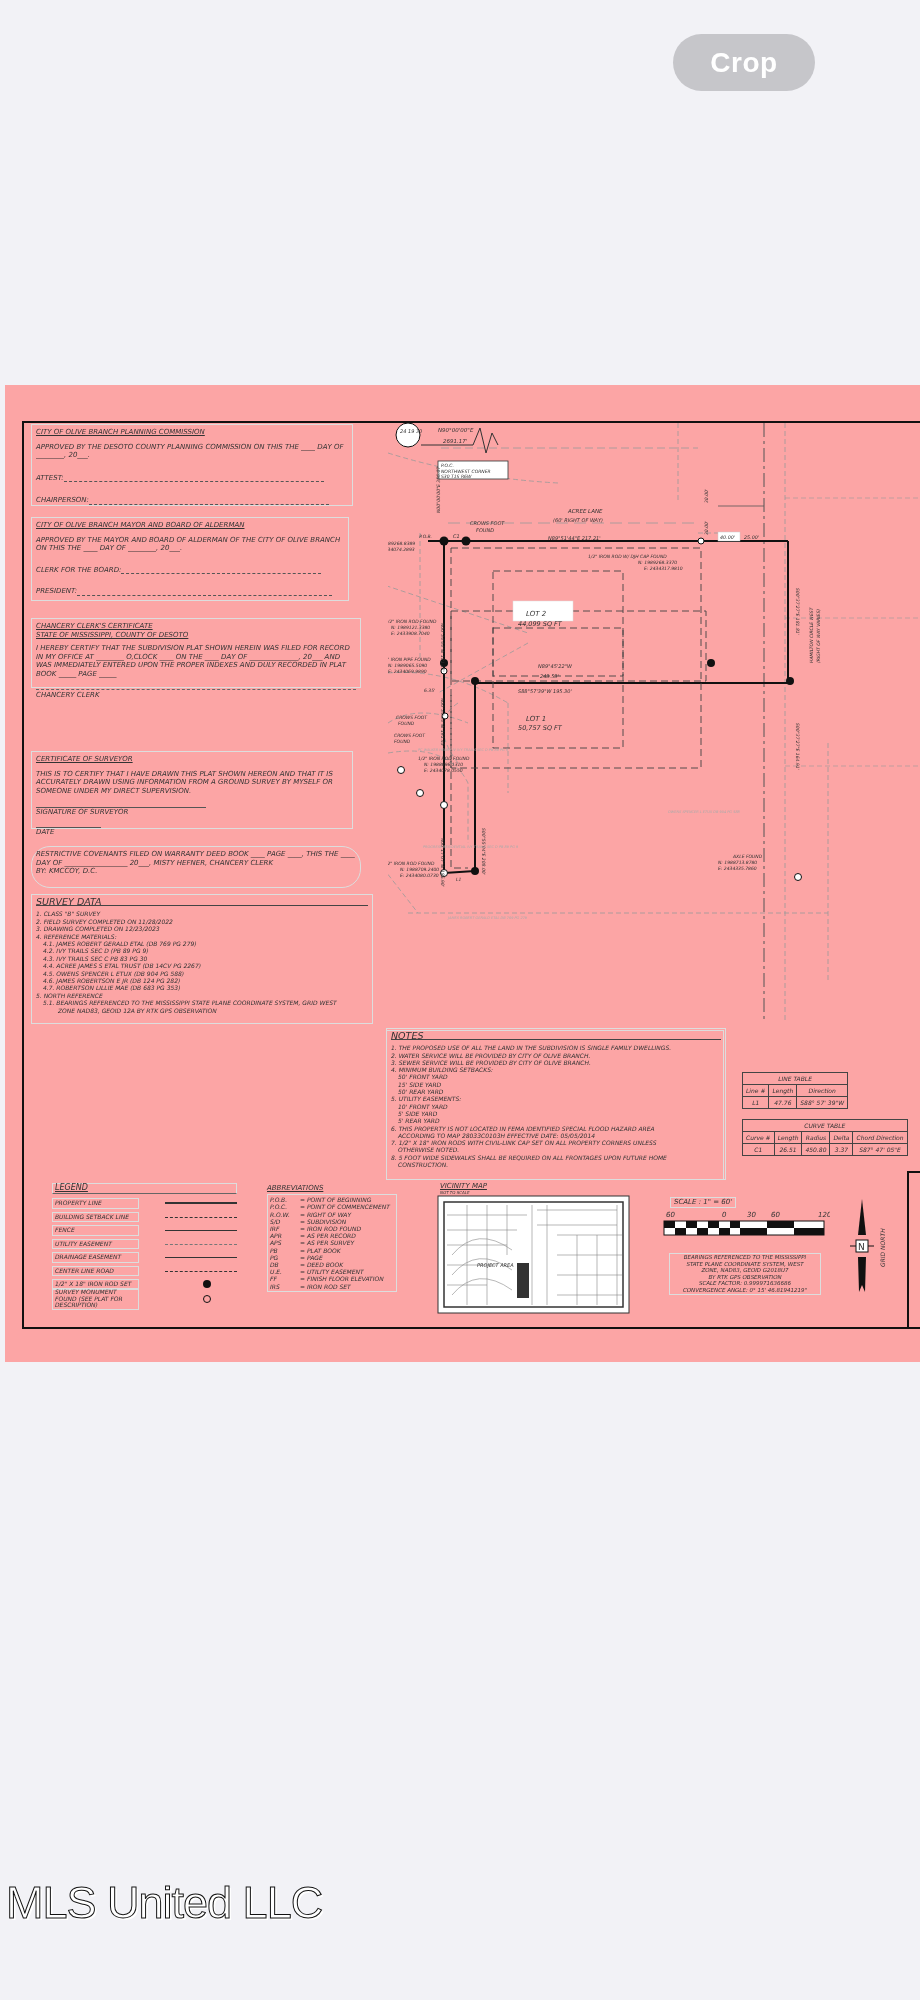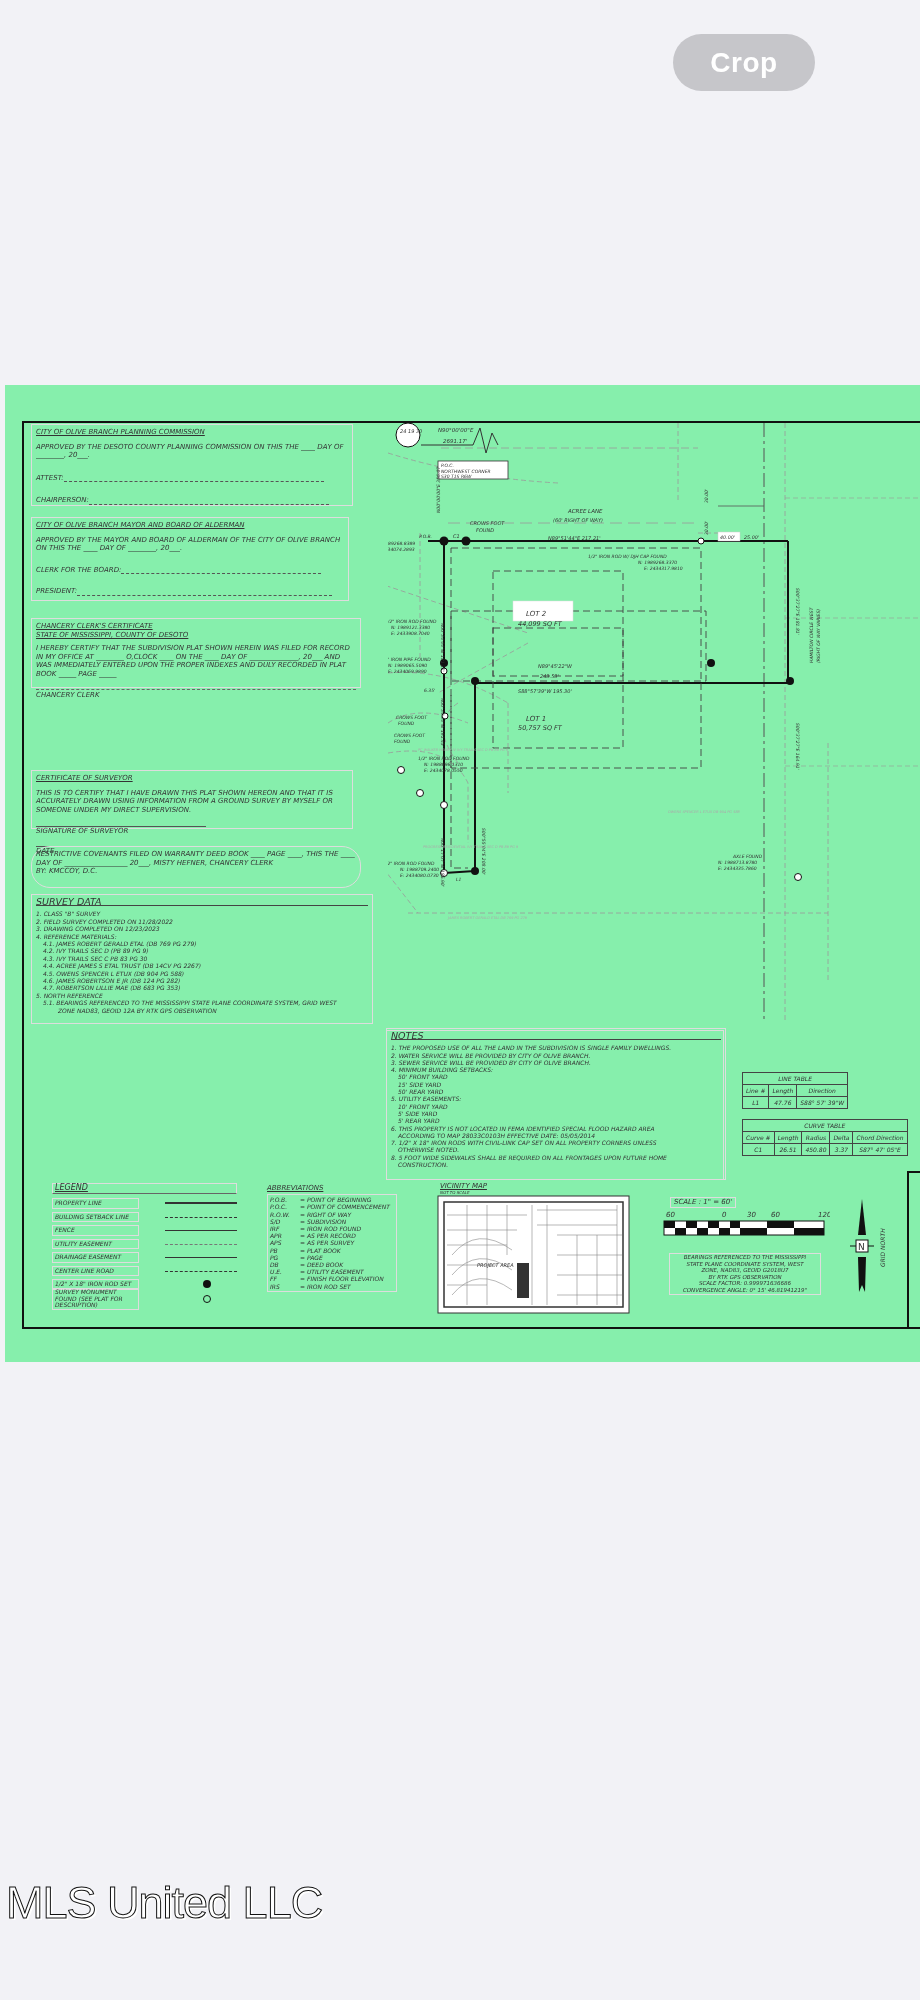--- a/index.html
+++ b/index.html
@@ -1,18 +1,18 @@
 <!DOCTYPE html>
 <html><head>
 <meta charset="utf-8">
 <style>
   html,body{margin:0;padding:0;}
   body{width:920px;height:2000px;background:#f2f2f6;position:relative;overflow:hidden;font-family:"Liberation Sans",sans-serif;}
   .crop-btn{position:absolute;left:673px;top:34px;width:142px;height:57px;border-radius:29px;background:#c6c6ca;color:#fff;font-weight:bold;font-size:28px;display:flex;align-items:center;justify-content:center;letter-spacing:0.5px;border:none;cursor:pointer;font-family:"Liberation Sans",sans-serif;}
-  .sheet{position:absolute;left:5px;top:385px;width:915px;height:977px;background:#86efac;overflow:hidden;}
+  .sheet{position:absolute;left:5px;top:385px;width:915px;height:977px;background:#fca5a5;overflow:hidden;}
   .frame{position:absolute;left:17px;top:36px;width:900px;height:904px;border:2px solid #111;border-right:none;}
   .cad{font-family:"DejaVu Sans",sans-serif;font-style:italic;color:#333;font-size:7px;line-height:8.6px;text-transform:uppercase;}
   .box{position:absolute;border:1px solid #ddd;padding:3px 4px;box-sizing:border-box;}
   .box .t{text-decoration:underline;margin-bottom:6px;display:block;}
   .sig{display:block;margin-top:20px;}
   .sig .line{display:inline-block;border-bottom:1px dashed #555;vertical-align:bottom;}
   .sec-head{font-size:9.5px;text-decoration:none;border-bottom:1.5px solid #444;display:block;margin-bottom:4px;}
   .list div{white-space:nowrap;}
   .ind{padding-left:7px;}
   .ind2{padding-left:22px;}
@@ -48,21 +48,21 @@
     <div class="sig" style="margin-top:13px"><span>PRESIDENT:</span><span class="line" style="width:255px"></span></div>
   </div>
 
   <div class="box cad" style="left:26px;top:233px;width:330px;height:70px;">
     <div style="text-decoration:underline">CHANCERY CLERK'S CERTIFICATE</div>
     <div style="text-decoration:underline;margin-bottom:5px">STATE OF MISSISSIPPI, COUNTY OF DESOTO</div>
     <div>I HEREBY CERTIFY THAT THE SUBDIVISION PLAT SHOWN HEREIN WAS FILED FOR RECORD IN MY OFFICE AT ________ O,CLOCK ____ ON THE ____ DAY OF ______________, 20___ AND WAS IMMEDIATELY ENTERED UPON THE PROPER INDEXES AND DULY RECORDED IN PLAT BOOK _____ PAGE _____</div>
     <div style="border-top:1px dashed #666;margin-top:10px;padding-top:1px">CHANCERY CLERK</div>
   </div>
 
-  <div class="box cad" style="left:26px;top:366px;width:322px;height:59px;margin-top:19px;">
+  <div class="box cad" style="left:26px;top:366px;width:322px;height:78px;">
     <span class="t">CERTIFICATE OF SURVEYOR</span>
     <div>THIS IS TO CERTIFY THAT I HAVE DRAWN THIS PLAT SHOWN HEREON AND THAT IT IS ACCURATELY DRAWN USING INFORMATION FROM A GROUND SURVEY BY MYSELF OR SOMEONE UNDER MY DIRECT SUPERVISION.</div>
     <div style="border-top:1px solid #555;width:170px;margin-top:12px">SIGNATURE OF SURVEYOR</div>
     <div style="border-top:1px solid #555;width:65px;margin-top:10px">DATE</div>
   </div>
 
   <div class="box cad" style="left:26px;top:461px;width:330px;height:42px;border-radius:19px;">
     <div>RESTRICTIVE COVENANTS FILED ON WARRANTY DEED BOOK ____ PAGE ____, THIS THE ____ DAY OF __________________ 20___, MISTY HEFNER, CHANCERY CLERK</div>
     <div>BY: KMCCOY, D.C.</div>
   </div>

